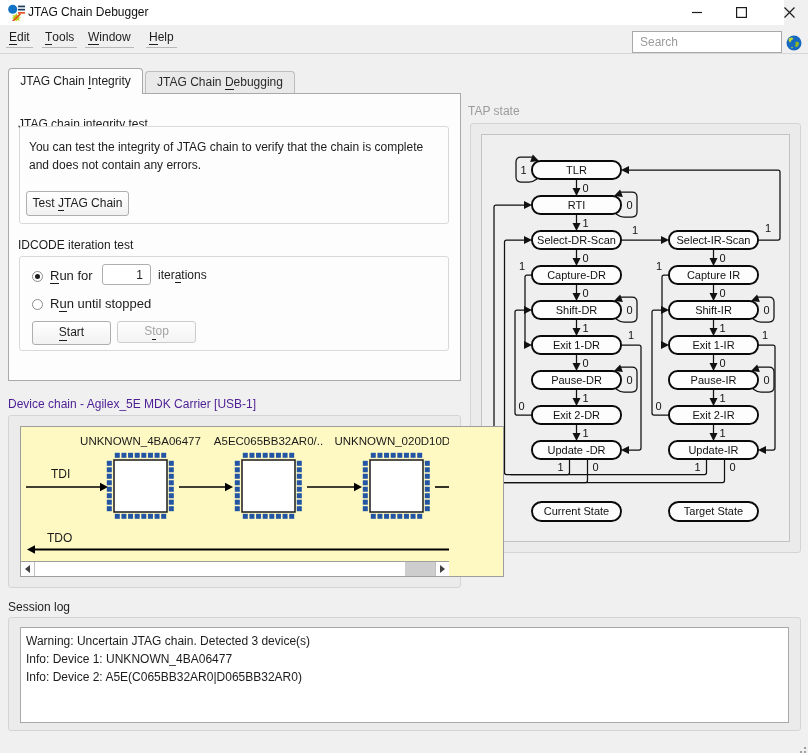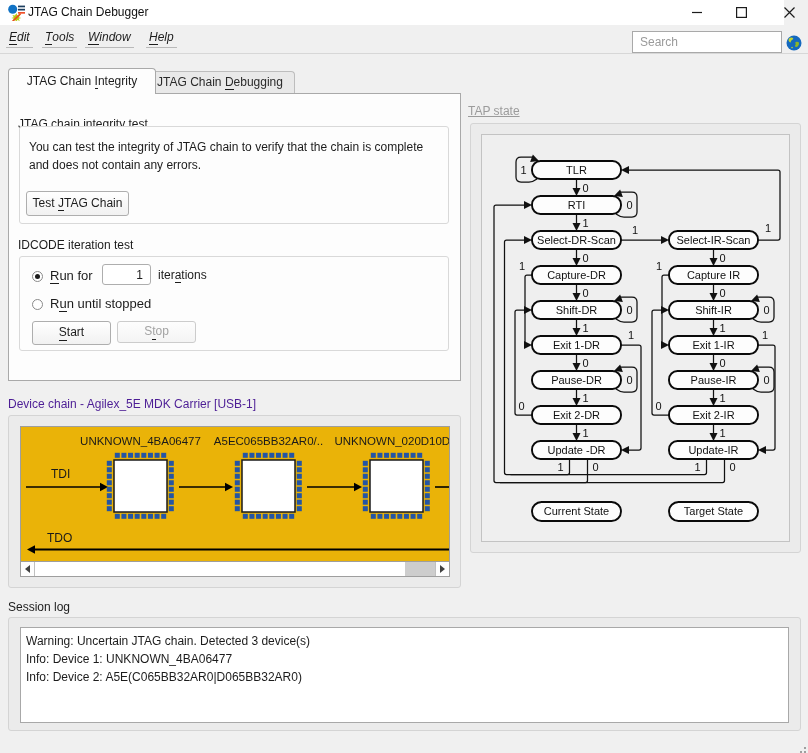--- a/index.html
+++ b/index.html
@@ -16,56 +16,56 @@
 
   
   .titlebar { left:0; top:0; width:784px; height:25px; background:#ffffff; }
   .app-icon { left:8px; top:4px; width:17px; height:17px; }
   .title-text { left:28px; top:5px; font-size:12px; color:#111; white-space:nowrap; }
   .winbtn { top:0; width:34px; height:25px; display:flex; align-items:center; justify-content:center; }
   .winbtn svg { display:block; }
 
   
   .menubar { left:0; top:25px; width:808px; height:29px; background:#f0f0f0; border-bottom:1px solid #d7d7d7; }
-  .menu-item { position:absolute; top:5px; padding:0 3px 2px 3px; border-bottom:1px solid #b9b9b9; font-size:12px; color:#1c1c1c; cursor:default; white-space:nowrap;font-style:italic; }
+  .menu-item { position:absolute; top:5px; padding:0 3px 2px 3px; border-bottom:1px solid #b9b9b9; font-size:12px; color:#1c1c1c; cursor:default; white-space:nowrap; }
   .mn { display:inline-block; border-bottom:1px solid #1c1c1c; line-height:1.1; }
   .search-wrap { left:632px; top:6px; width:150px; height:22px; }
   .search-input { width:100%; height:100%; border:1px solid #a9a9a9; border-radius:0; background:#fff; font-family:"Liberation Sans",sans-serif; font-size:12px; padding:0 7px; color:#333; outline:none; }
   .search-input::placeholder { color:#9a9a9a; }
   .globe { left:786px; top:35px; width:16px; height:16px; }
 
   
   .tab { position:absolute; font-size:12px; text-align:center; cursor:default; white-space:nowrap; }
-  .tab-active { left:8px; top:68px; width:148px; height:26px; background:#fdfdfd; border:1px solid #a9a9a9; border-bottom:none; border-radius:4px 4px 0 0; line-height:24px; z-index:3; }
+  .tab-active { left:8px; top:68px; width:135px; height:26px; background:#fdfdfd; border:1px solid #a9a9a9; border-bottom:none; border-radius:4px 4px 0 0; line-height:24px; z-index:3; }
   .tab-inactive { left:145px; top:71px; width:150px; height:22px; background:#e9e9e9; border:1px solid #bdbdbd; border-bottom:none; border-radius:4px 4px 0 0; line-height:21px; color:#2a2a2a; z-index:1; }
   .tab-panel { left:8px; top:93px; width:453px; height:288px; background:#fdfdfd; border:1px solid #a9a9a9; z-index:2; }
 
   
   .grp-label { position:absolute; font-size:12px; color:#1c1c1c; white-space:nowrap; z-index:4; }
   .grp-box { position:absolute; border:1px solid #d9d9d9; border-radius:3px; background:#fdfdfd; z-index:4; }
   .para { position:absolute; font-size:12px; line-height:17.5px; color:#1c1c1c; z-index:5; }
 
   .btn { position:absolute; z-index:5; border:1px solid #aeaeae; border-radius:3px; background:linear-gradient(#ffffff,#f1f1f1); font-family:"Liberation Sans",sans-serif; font-size:12px; color:#1c1c1c; text-align:center; cursor:default; }
   .btn.disabled { color:#a3a3a3; border-color:#cccccc; background:linear-gradient(#fdfdfd,#f4f4f4); }
 
   .radio-row { position:absolute; z-index:5; display:flex; align-items:center; }
   .radio { width:11px; height:11px; border:1px solid #8a8a8a; border-radius:50%; background:#fff; position:relative; flex:none; }
   .radio.checked::after { content:""; position:absolute; left:2px; top:2px; width:5px; height:5px; border-radius:50%; background:#1c1c1c; }
   .radio-label { margin-left:7px; font-size:13px; color:#1c1c1c; white-space:nowrap; }
   .num-input { position:absolute; z-index:5; border:1px solid #aeaeae; border-radius:3px; background:#fff; font-family:"Liberation Sans",sans-serif; font-size:12px; color:#1c1c1c; text-align:right; padding:0 7px; outline:none; }
 
   
   .tap-group { left:470px; top:123px; width:331px; height:430px; background:#ebebeb; border:1px solid #d4d4d4; border-radius:3px; }
-  .tap-label { left:468px; top:104px; font-size:12px; color:#9b9b9b;text-decoration:underline; }
+  .tap-label { left:468px; top:104px; font-size:12px; color:#9b9b9b; }
   .tap-panel { left:481px; top:134px; width:309px; height:408px; background:#efefef; border:1px solid #c3c3c3; }
 
   
   .dev-label { left:8px; top:397px; font-size:12px; color:#4c1d95; }
   .dev-group { left:8px; top:415px; width:453px; height:173px; background:#ebebeb; border:1px solid #d4d4d4; border-radius:3px; }
-  .dev-canvas { left:20px; top:426px; width:430px; height:151px; background:#eab308; border:1px solid #9e9e9e;text-align:right; }
+  .dev-canvas { left:20px; top:426px; width:484px; height:151px; background:#fef9c3; border:1px solid #9e9e9e;text-align:right; }
   .dev-draw { position:absolute; left:0; top:0; width:428px; height:134px; overflow:hidden; }
   .hscroll { position:absolute; left:0; top:134px; width:428px; height:15px; border-top:1px solid #9e9e9e; background:#fff; }
   .hs-btn { position:absolute; top:0; width:14px; height:14px; background:#fdfdfd; display:flex; align-items:center; justify-content:center; }
   .hs-left { left:0; border-right:1px solid #c0c0c0; }
   .hs-right { right:0; border-left:1px solid #c0c0c0; }
   .tri-l { width:0; height:0; border-top:4px solid transparent; border-bottom:4px solid transparent; border-right:5px solid #404040; }
   .tri-r { width:0; height:0; border-top:4px solid transparent; border-bottom:4px solid transparent; border-left:5px solid #404040; }
   .hs-thumb { position:absolute; left:384px; top:0; width:31px; height:14px; background:#cdcdcd; }
 
   

